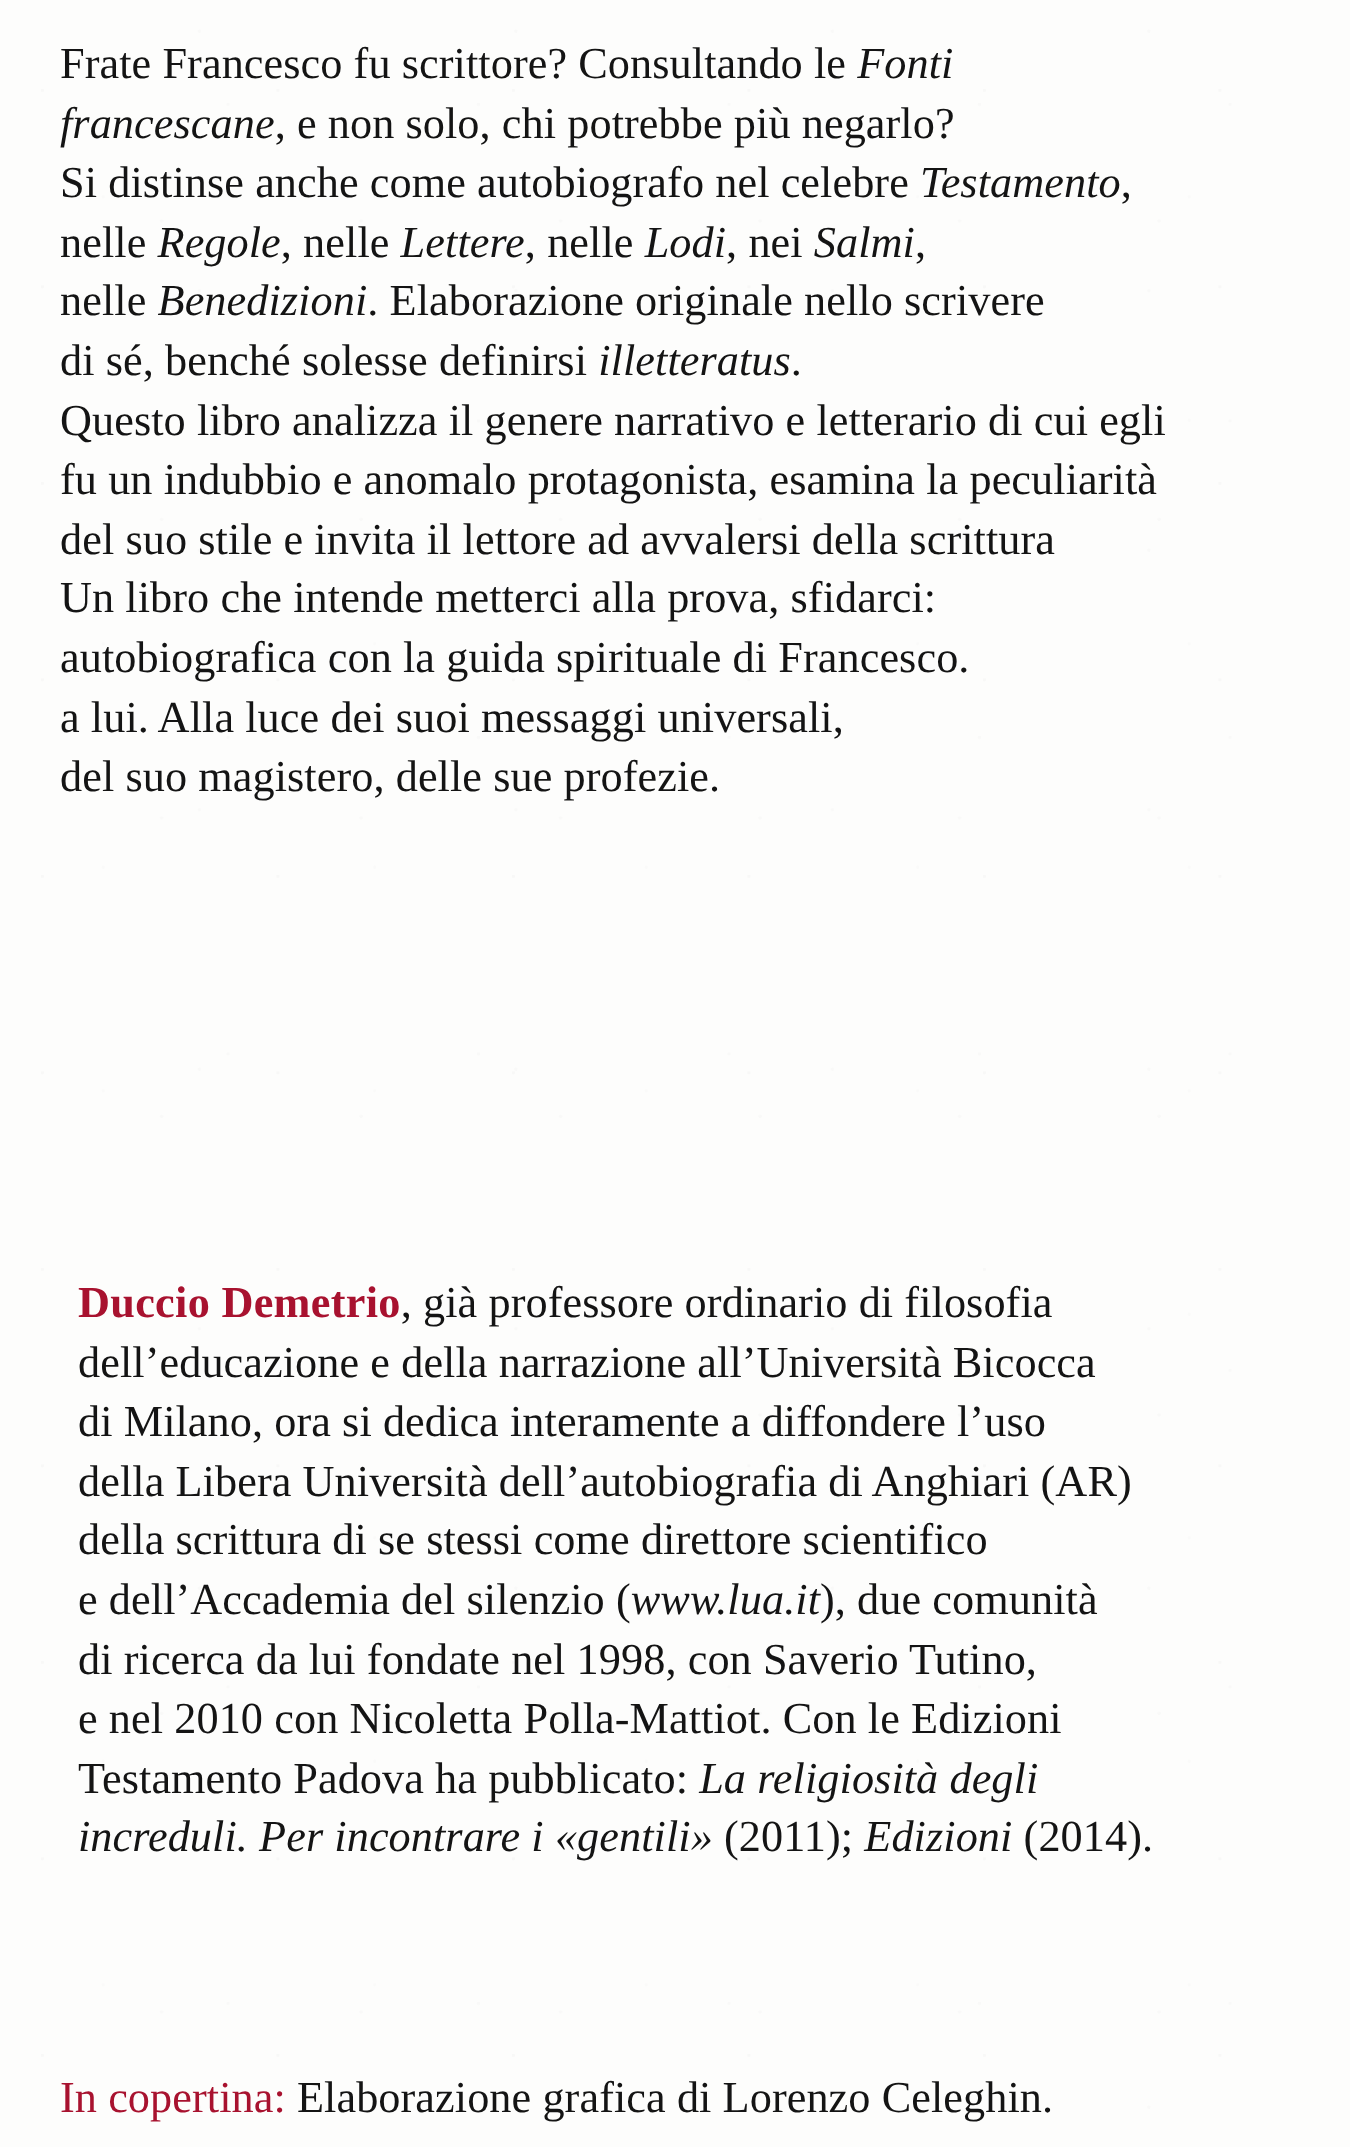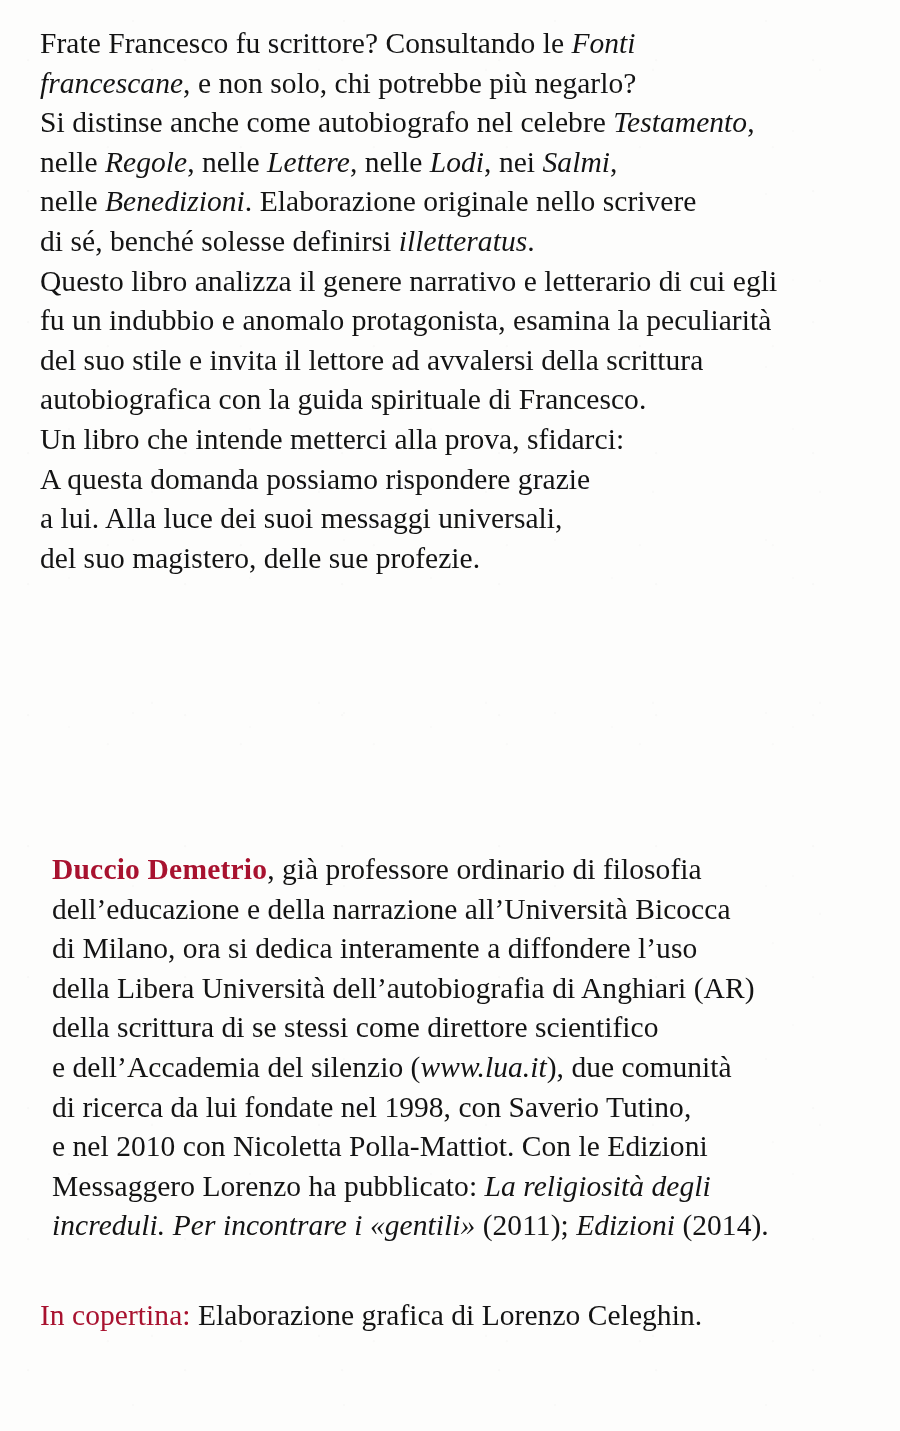--- a/index.html
+++ b/index.html
@@ -51,21 +51,21 @@
   .line {
     font-size: 29.5px;
     line-height: 39.6px;
     letter-spacing: 0.05px;
     white-space: pre;
     color: #141414;
   }
 
   #blurb-block { top: 24px; }
   #bio-block   { top: 850px; margin-left: 12px; }
-  #credit-block { top: 1296px; }
+  #credit-block { top: 1380px; }
 
   .seg-italic { font-style: italic; }
   .seg-bold   { font-weight: 700; }
   .seg-accent { color: #a8122f; }
   .seg-bold.seg-accent { font-weight: 700; letter-spacing: 0.2px; }
 </style>
 </head>
 <body>
 
 <div class="page">
@@ -75,37 +75,36 @@
   <div class="text-block" id="blurb-block">
       <div class="line"><span>Frate Francesco fu scrittore? Consultando le </span><span class="seg-italic">Fonti</span></div>
       <div class="line"><span class="seg-italic">francescane</span><span>, e non solo, chi potrebbe più negarlo?</span></div>
       <div class="line"><span>Si distinse anche come autobiografo nel celebre </span><span class="seg-italic">Testamento</span><span>,</span></div>
       <div class="line"><span>nelle </span><span class="seg-italic">Regole</span><span>, nelle </span><span class="seg-italic">Lettere</span><span>, nelle </span><span class="seg-italic">Lodi</span><span>, nei </span><span class="seg-italic">Salmi</span><span>,</span></div>
       <div class="line"><span>nelle </span><span class="seg-italic">Benedizioni</span><span>. Elaborazione originale nello scrivere</span></div>
       <div class="line"><span>di sé, benché solesse definirsi </span><span class="seg-italic">illetteratus</span><span>.</span></div>
       <div class="line"><span>Questo libro analizza il genere narrativo e letterario di cui egli</span></div>
       <div class="line"><span>fu un indubbio e anomalo protagonista, esamina la peculiarità</span></div>
       <div class="line"><span>del suo stile e invita il lettore ad avvalersi della scrittura</span></div>
+      <div class="line"><span>Un libro che intende metterci alla prova, sfidarci:</span></div>
       <div class="line"><span>autobiografica con la guida spirituale di Francesco.</span></div>
-      <div class="line"><span>Un libro che intende metterci alla prova, sfidarci:</span></div>
-      <div class="line"><span>A questa domanda possiamo rispondere grazie</span></div>
       <div class="line"><span>a lui. Alla luce dei suoi messaggi universali,</span></div>
       <div class="line"><span>del suo magistero, delle sue profezie.</span></div>
     </div>
 
   <div class="text-block" id="bio-block">
       <div class="line"><span class="seg-bold seg-accent">Duccio Demetrio</span><span>, già professore ordinario di filosofia</span></div>
       <div class="line"><span>dell’educazione e della narrazione all’Università Bicocca</span></div>
       <div class="line"><span>di Milano, ora si dedica interamente a diffondere l’uso</span></div>
       <div class="line"><span>della Libera Università dell’autobiografia di Anghiari (AR)</span></div>
       <div class="line"><span>della scrittura di se stessi come direttore scientifico</span></div>
       <div class="line"><span>e dell’Accademia del silenzio (</span><span class="seg-italic">www.lua.it</span><span>), due comunità</span></div>
       <div class="line"><span>di ricerca da lui fondate nel 1998, con Saverio Tutino,</span></div>
       <div class="line"><span>e nel 2010 con Nicoletta Polla-Mattiot. Con le Edizioni</span></div>
-      <div class="line"><span>Messaggero Lorenzo ha pubblicato: </span><span class="seg-italic">La religiosità degli</span></div>
+      <div class="line"><span>Testamento Padova ha pubblicato: </span><span class="seg-italic">La religiosità degli</span></div>
       <div class="line"><span class="seg-italic">increduli. Per incontrare i «gentili»</span><span> (2011); </span><span class="seg-italic">Edizioni</span><span> (2014).</span></div>
     </div>
 
   <div class="text-block" id="credit-block">
       <div class="line"><span class="seg-accent">In copertina:</span><span> Elaborazione grafica di Lorenzo Celeghin.</span></div>
     </div>
 
 </div>
 
 </body></html>

